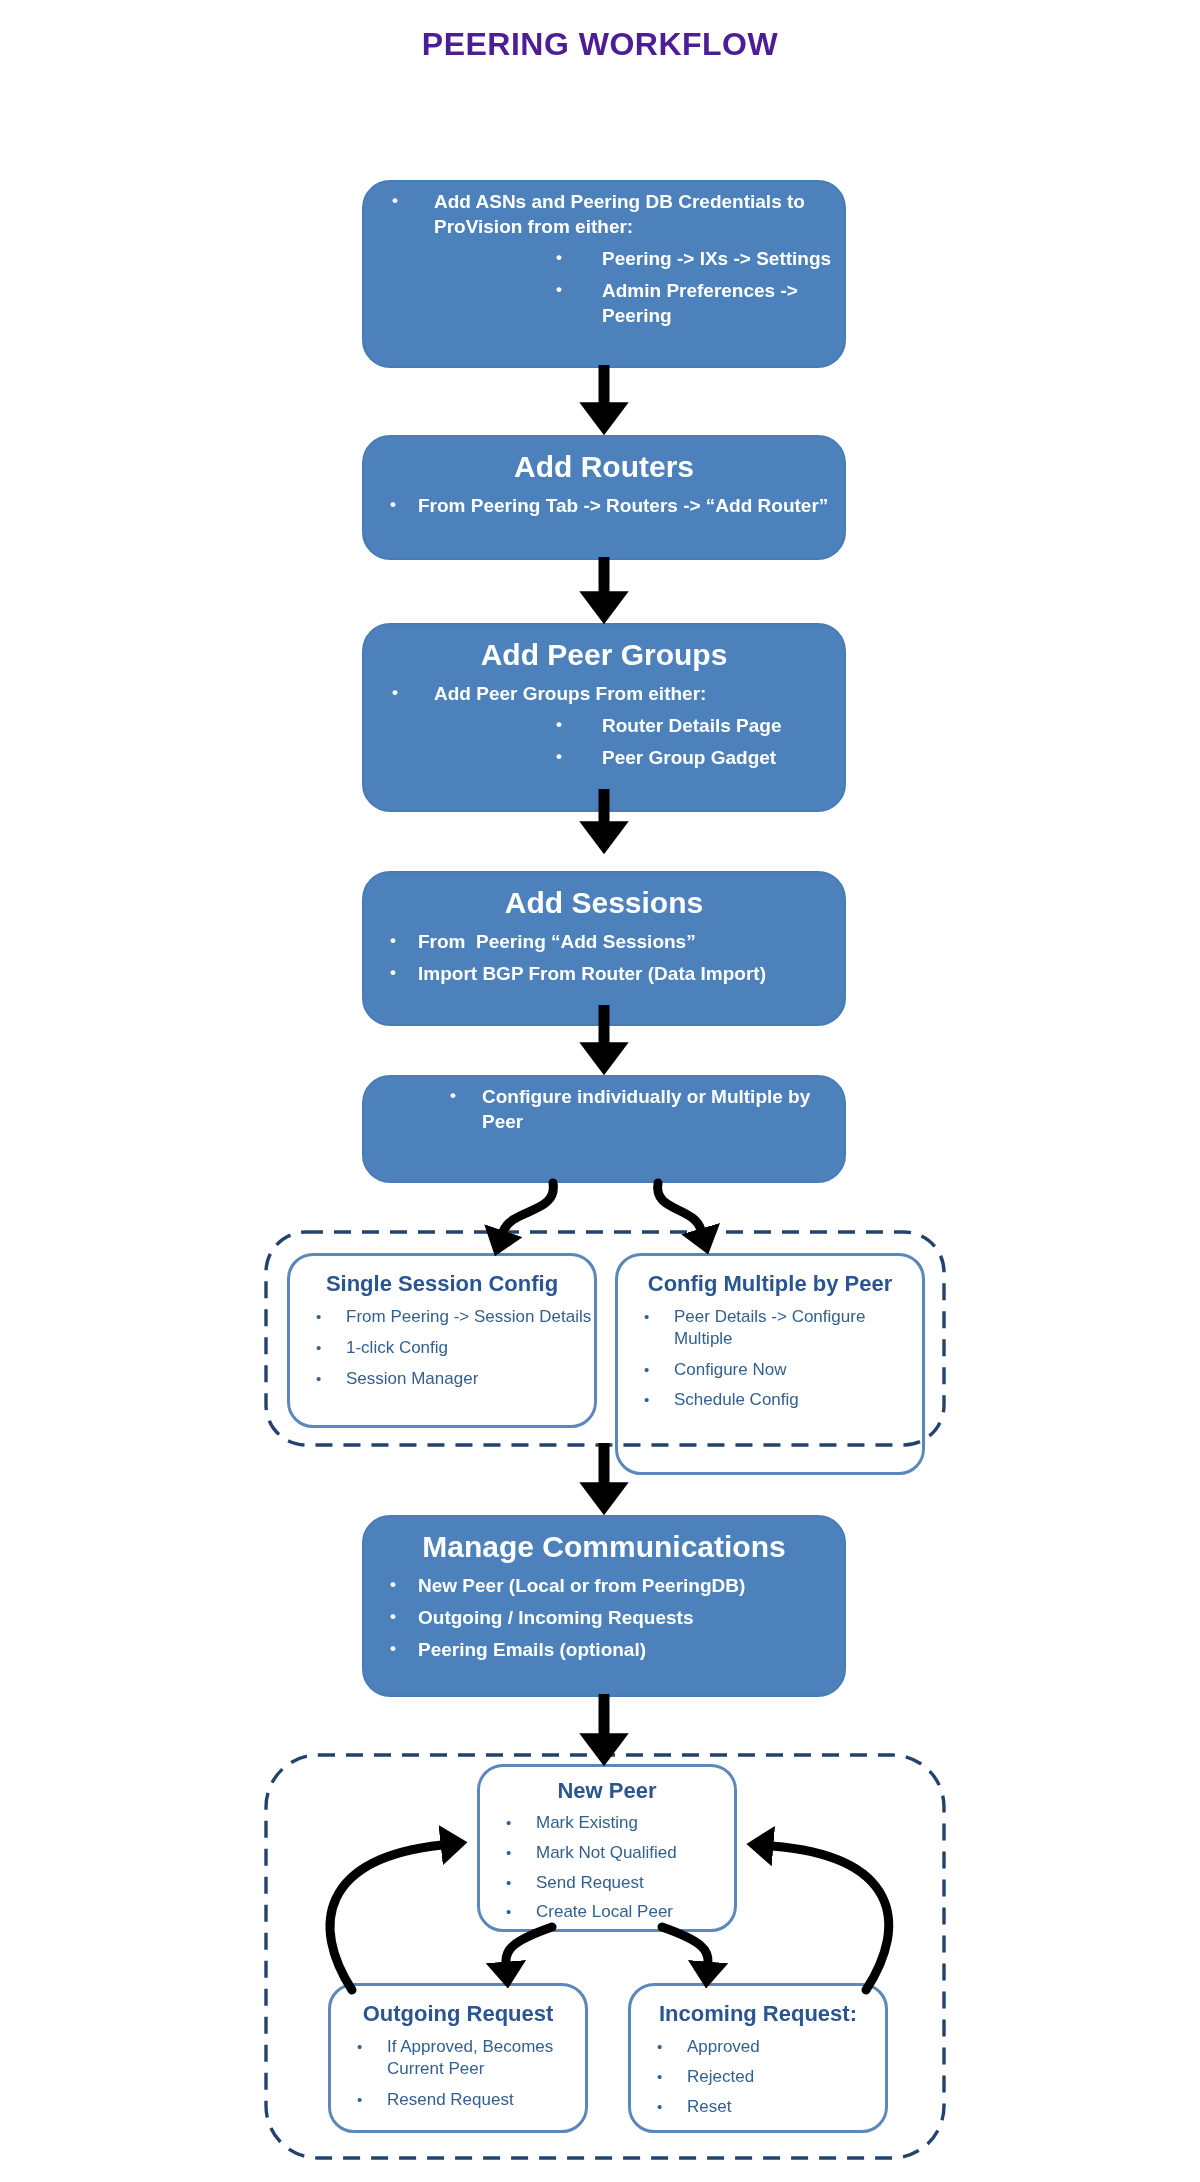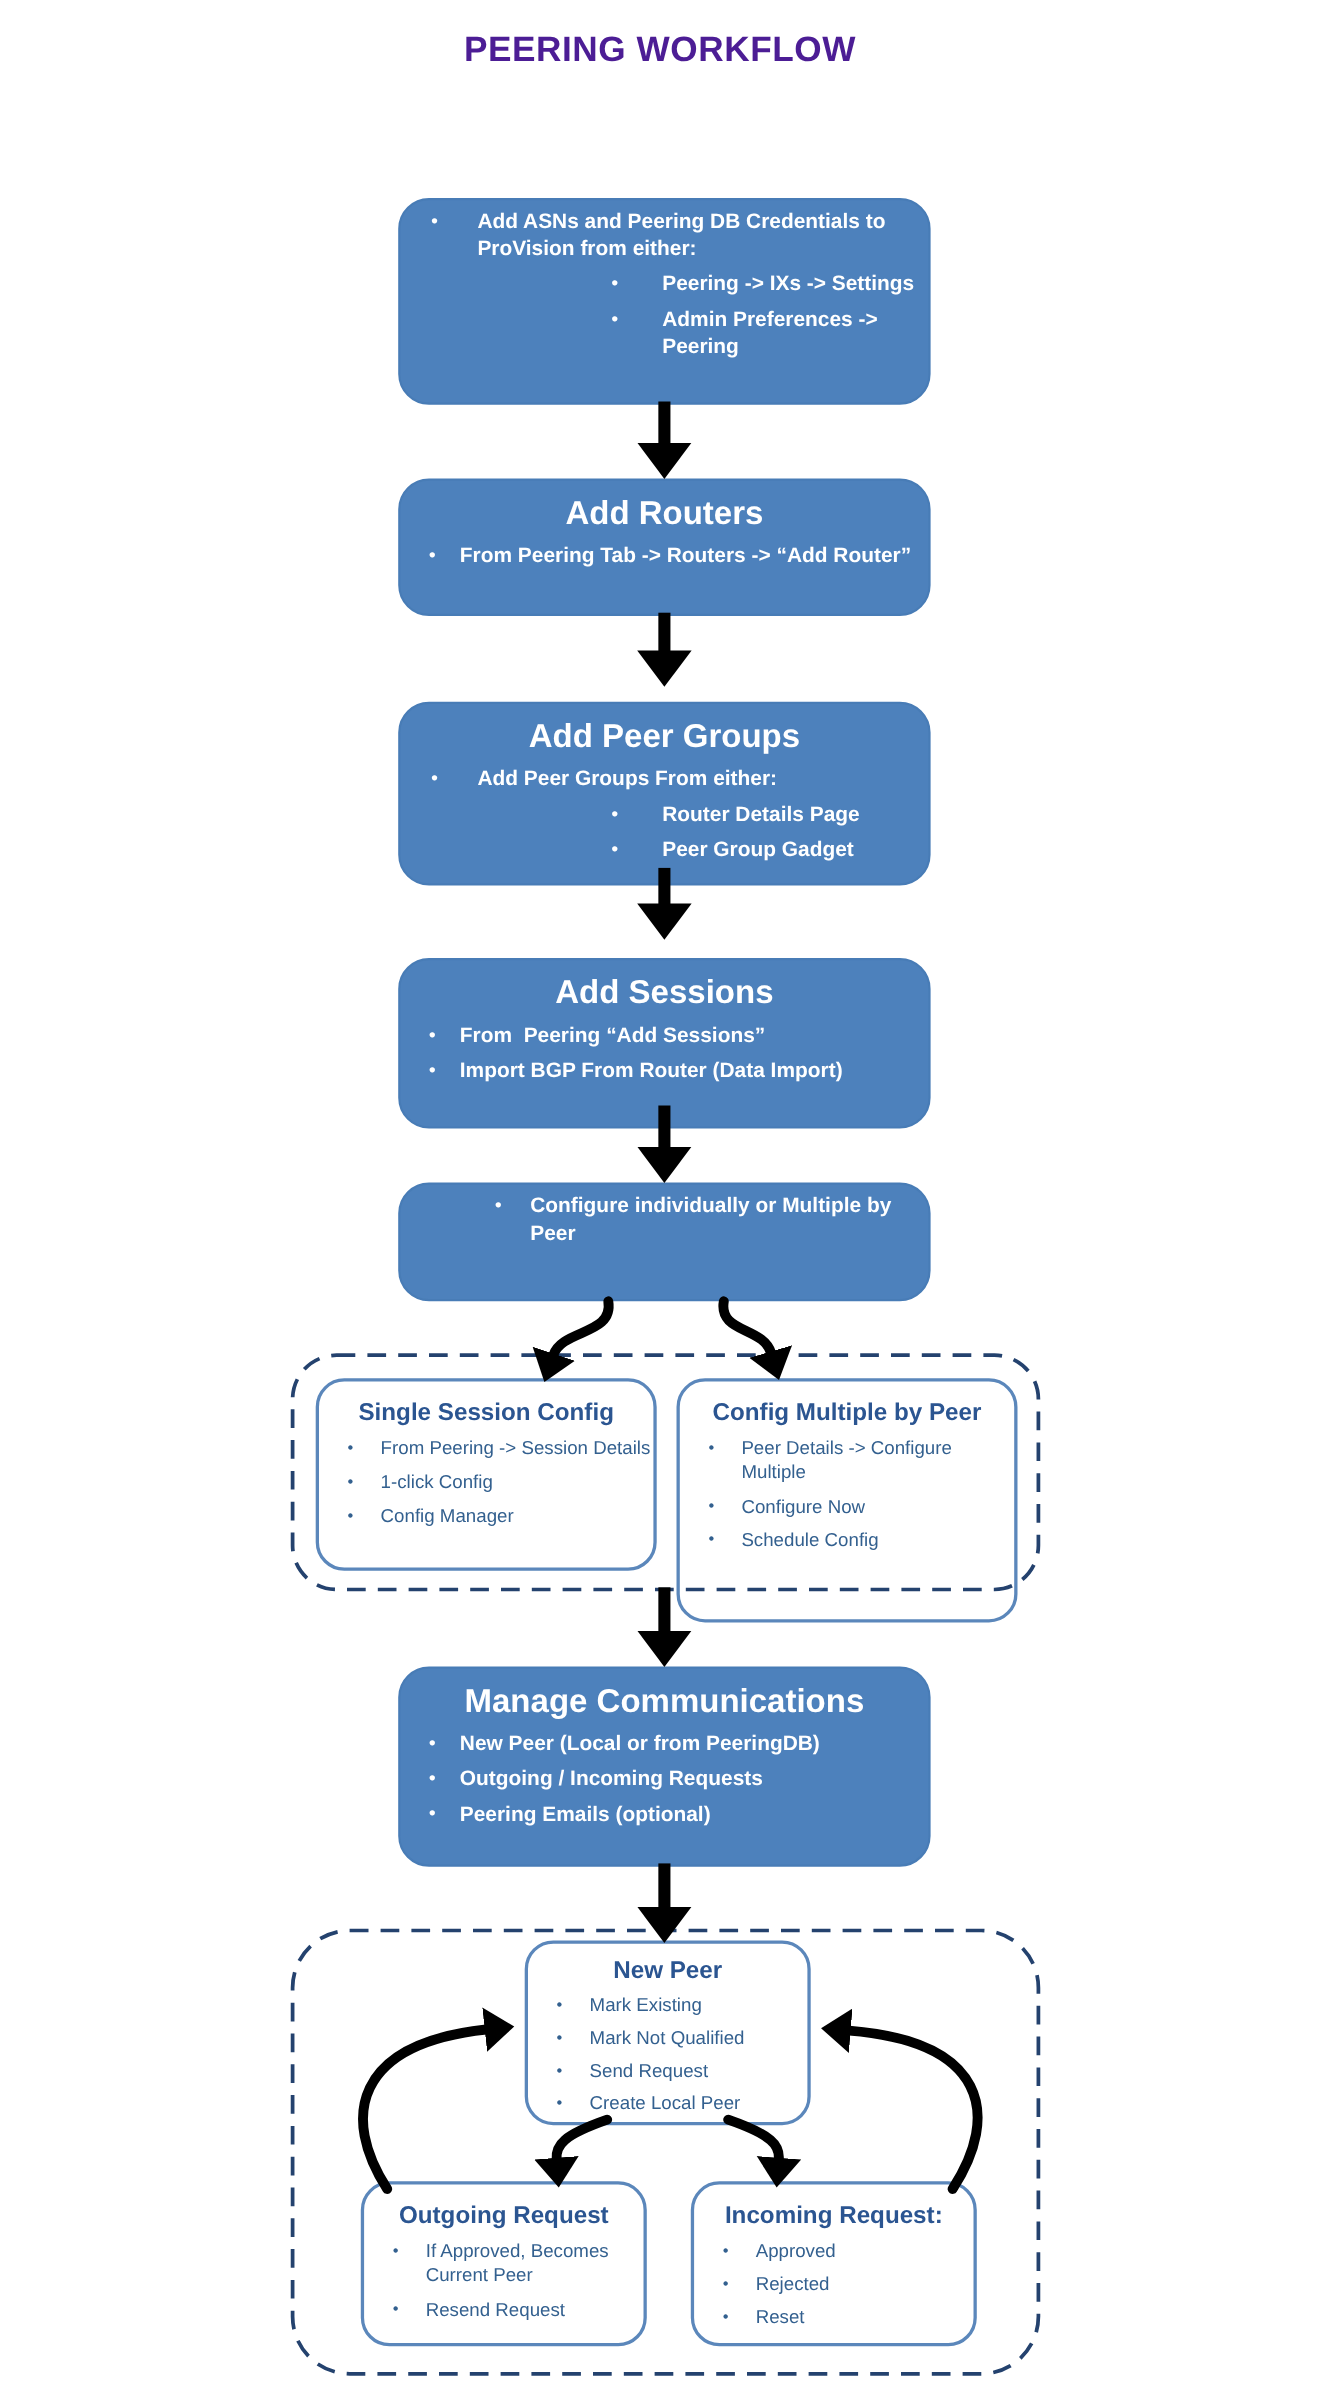--- a/index.html
+++ b/index.html
@@ -65,21 +65,21 @@
   </section>
 
   <section class="bluebox tight" style="left:362px;top:435px;width:484px;height:125px;">
     <h2>Add Routers</h2>
     <div class="bb-row l1">
       <span class="dot">•</span>
       <span class="txt">From Peering Tab -&gt; Routers -&gt; “Add Router”</span>
     </div>
   </section>
 
-  <section class="bluebox" style="left:362px;top:638px;width:484px;height:167px;">
+  <section class="bluebox" style="left:362px;top:623px;width:484px;height:189px;">
     <h2>Add Peer Groups</h2>
     <div class="bb-row l1">
       <span class="dot">•</span>
       <span class="txt">Add Peer Groups From either:</span>
     </div>
     <div class="bb-row l2">
       <span class="dot">•</span>
       <span class="txt">Router Details Page</span>
     </div>
     <div class="bb-row l2">
@@ -112,21 +112,21 @@
     <div class="wb-row">
       <span class="dot">•</span>
       <span class="txt">From Peering -&gt; Session Details</span>
     </div>
     <div class="wb-row">
       <span class="dot">•</span>
       <span class="txt">1-click Config</span>
     </div>
     <div class="wb-row">
       <span class="dot">•</span>
-      <span class="txt">Config Manager</span>
+      <span class="txt">Session Manager</span>
     </div>
   </section>
 
   <section class="wbox" style="left:615px;top:1253px;width:310px;height:222px;">
     <h3>Config Multiple by Peer</h3>
     <div class="wb-row">
       <span class="dot">•</span>
       <span class="txt">Peer Details -&gt; Configure Multiple</span>
     </div>
     <div class="wb-row">

